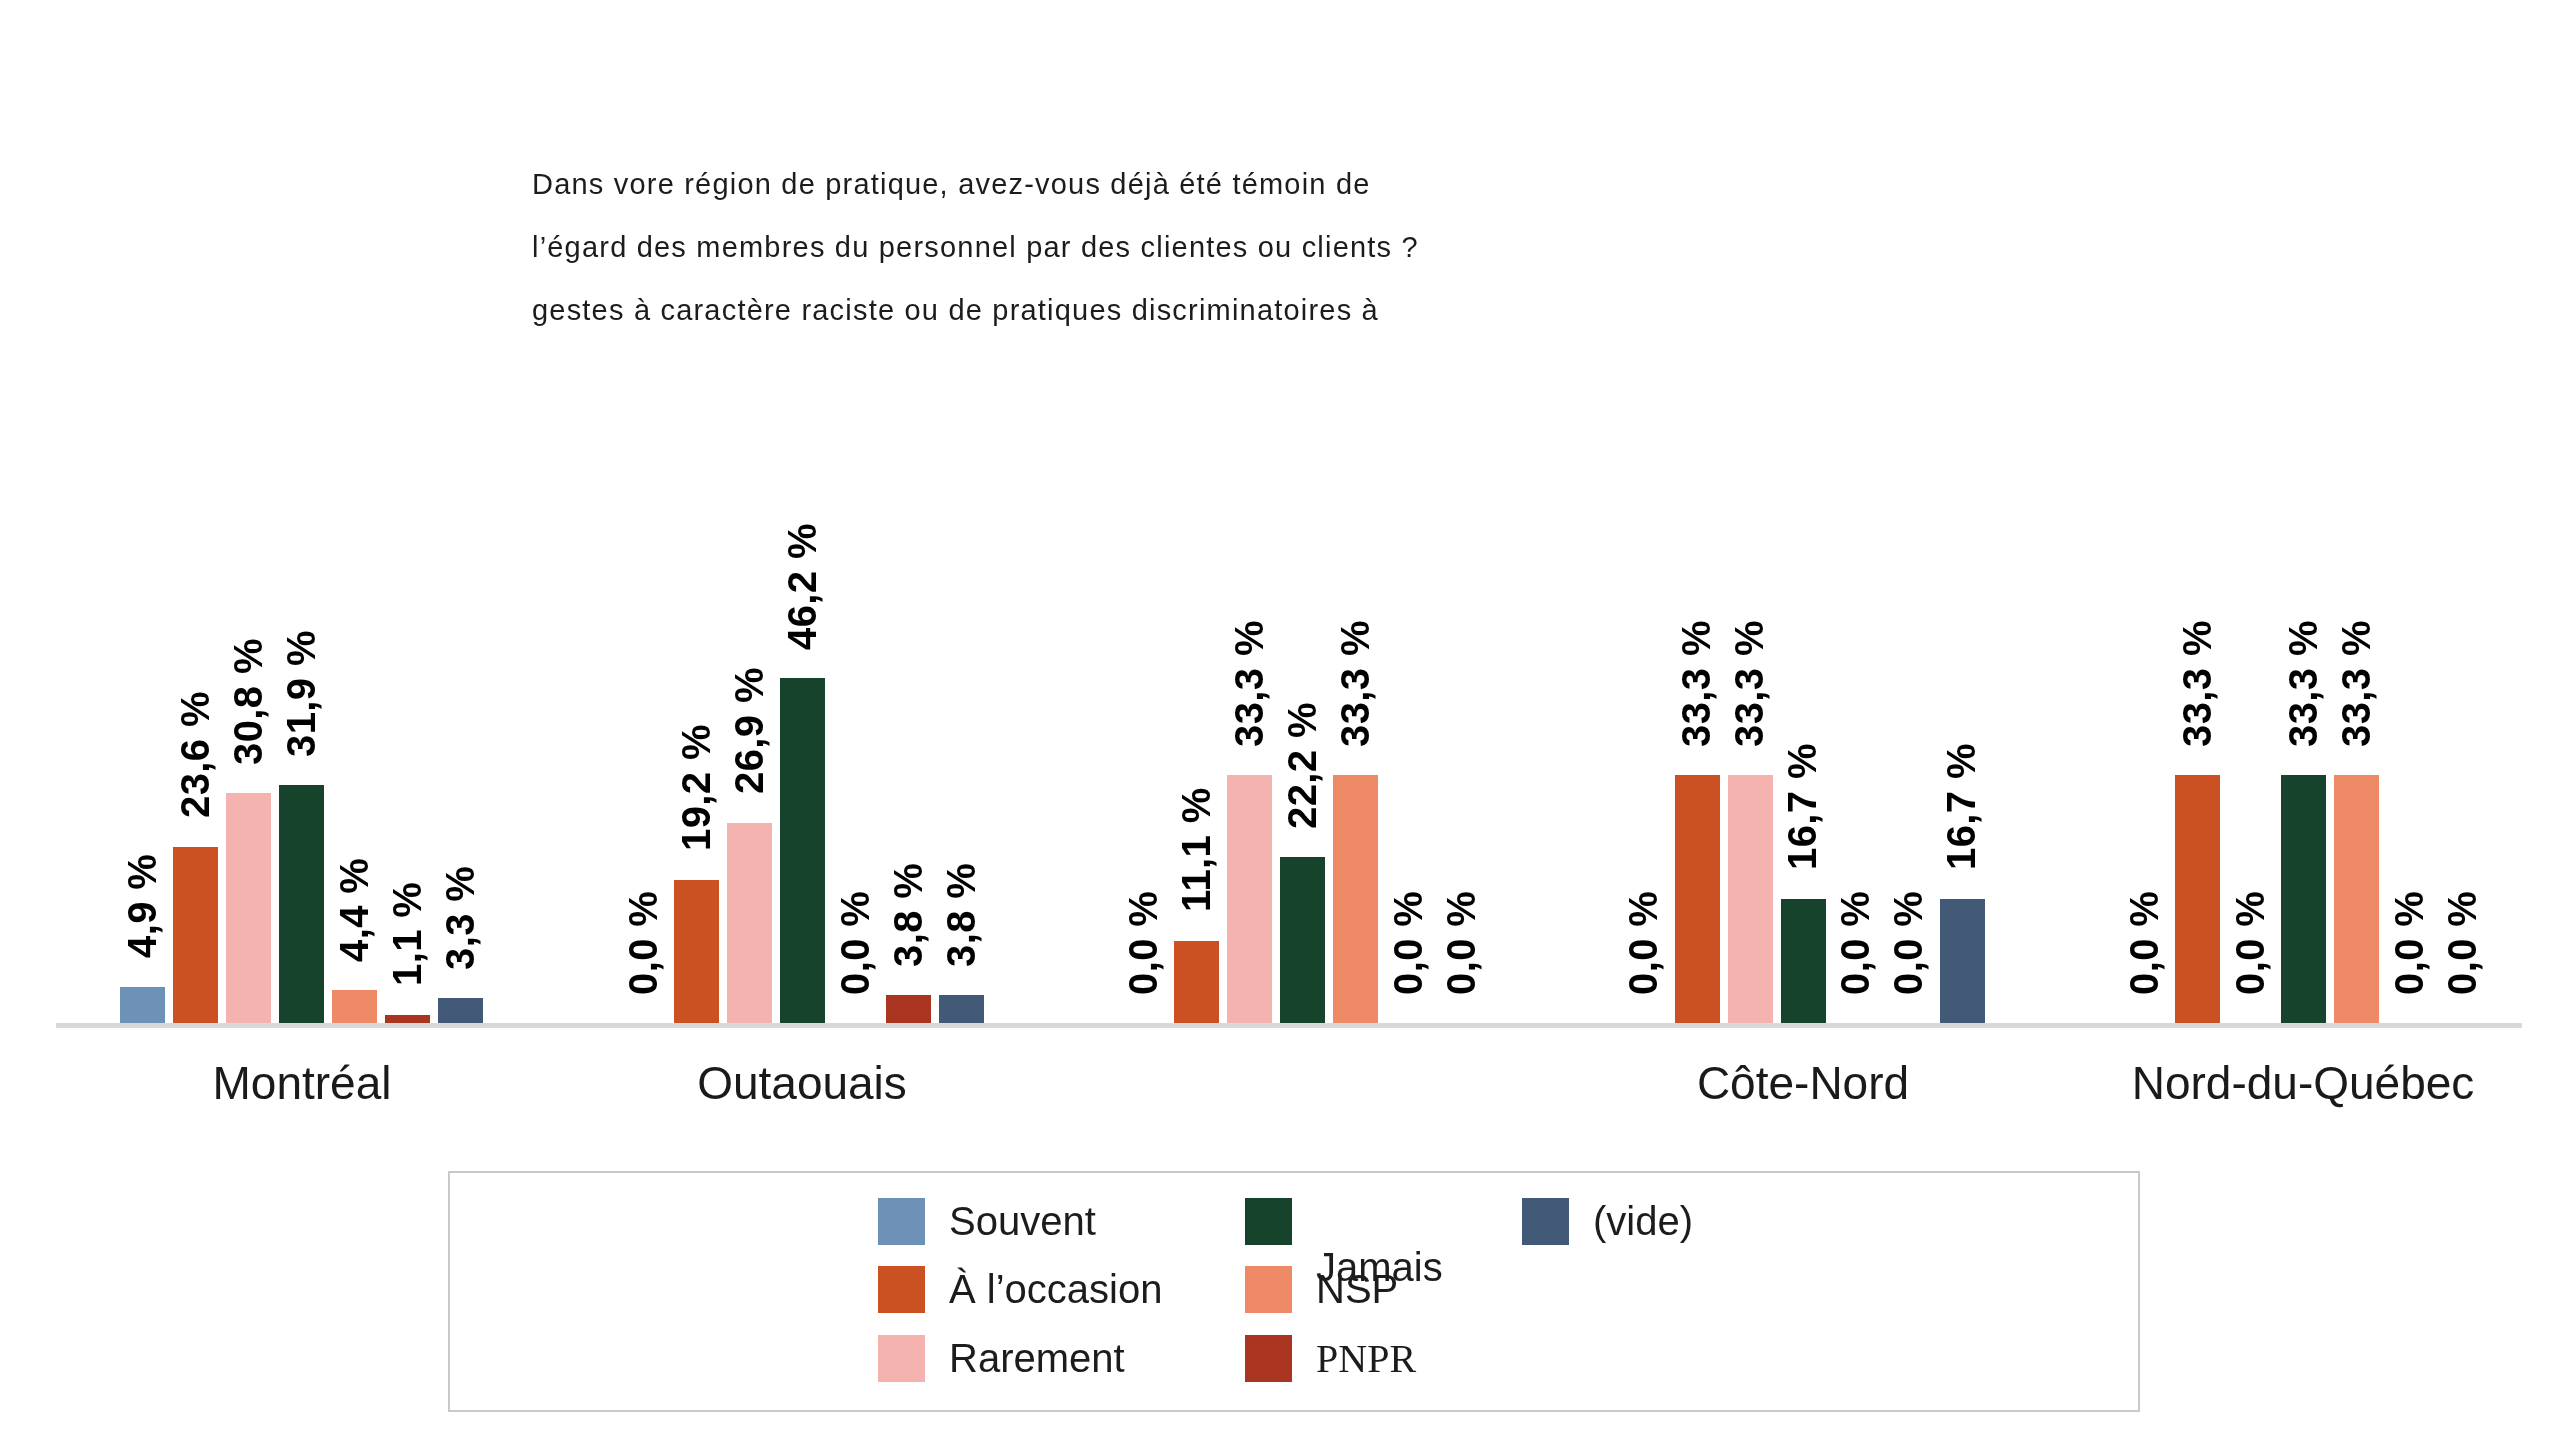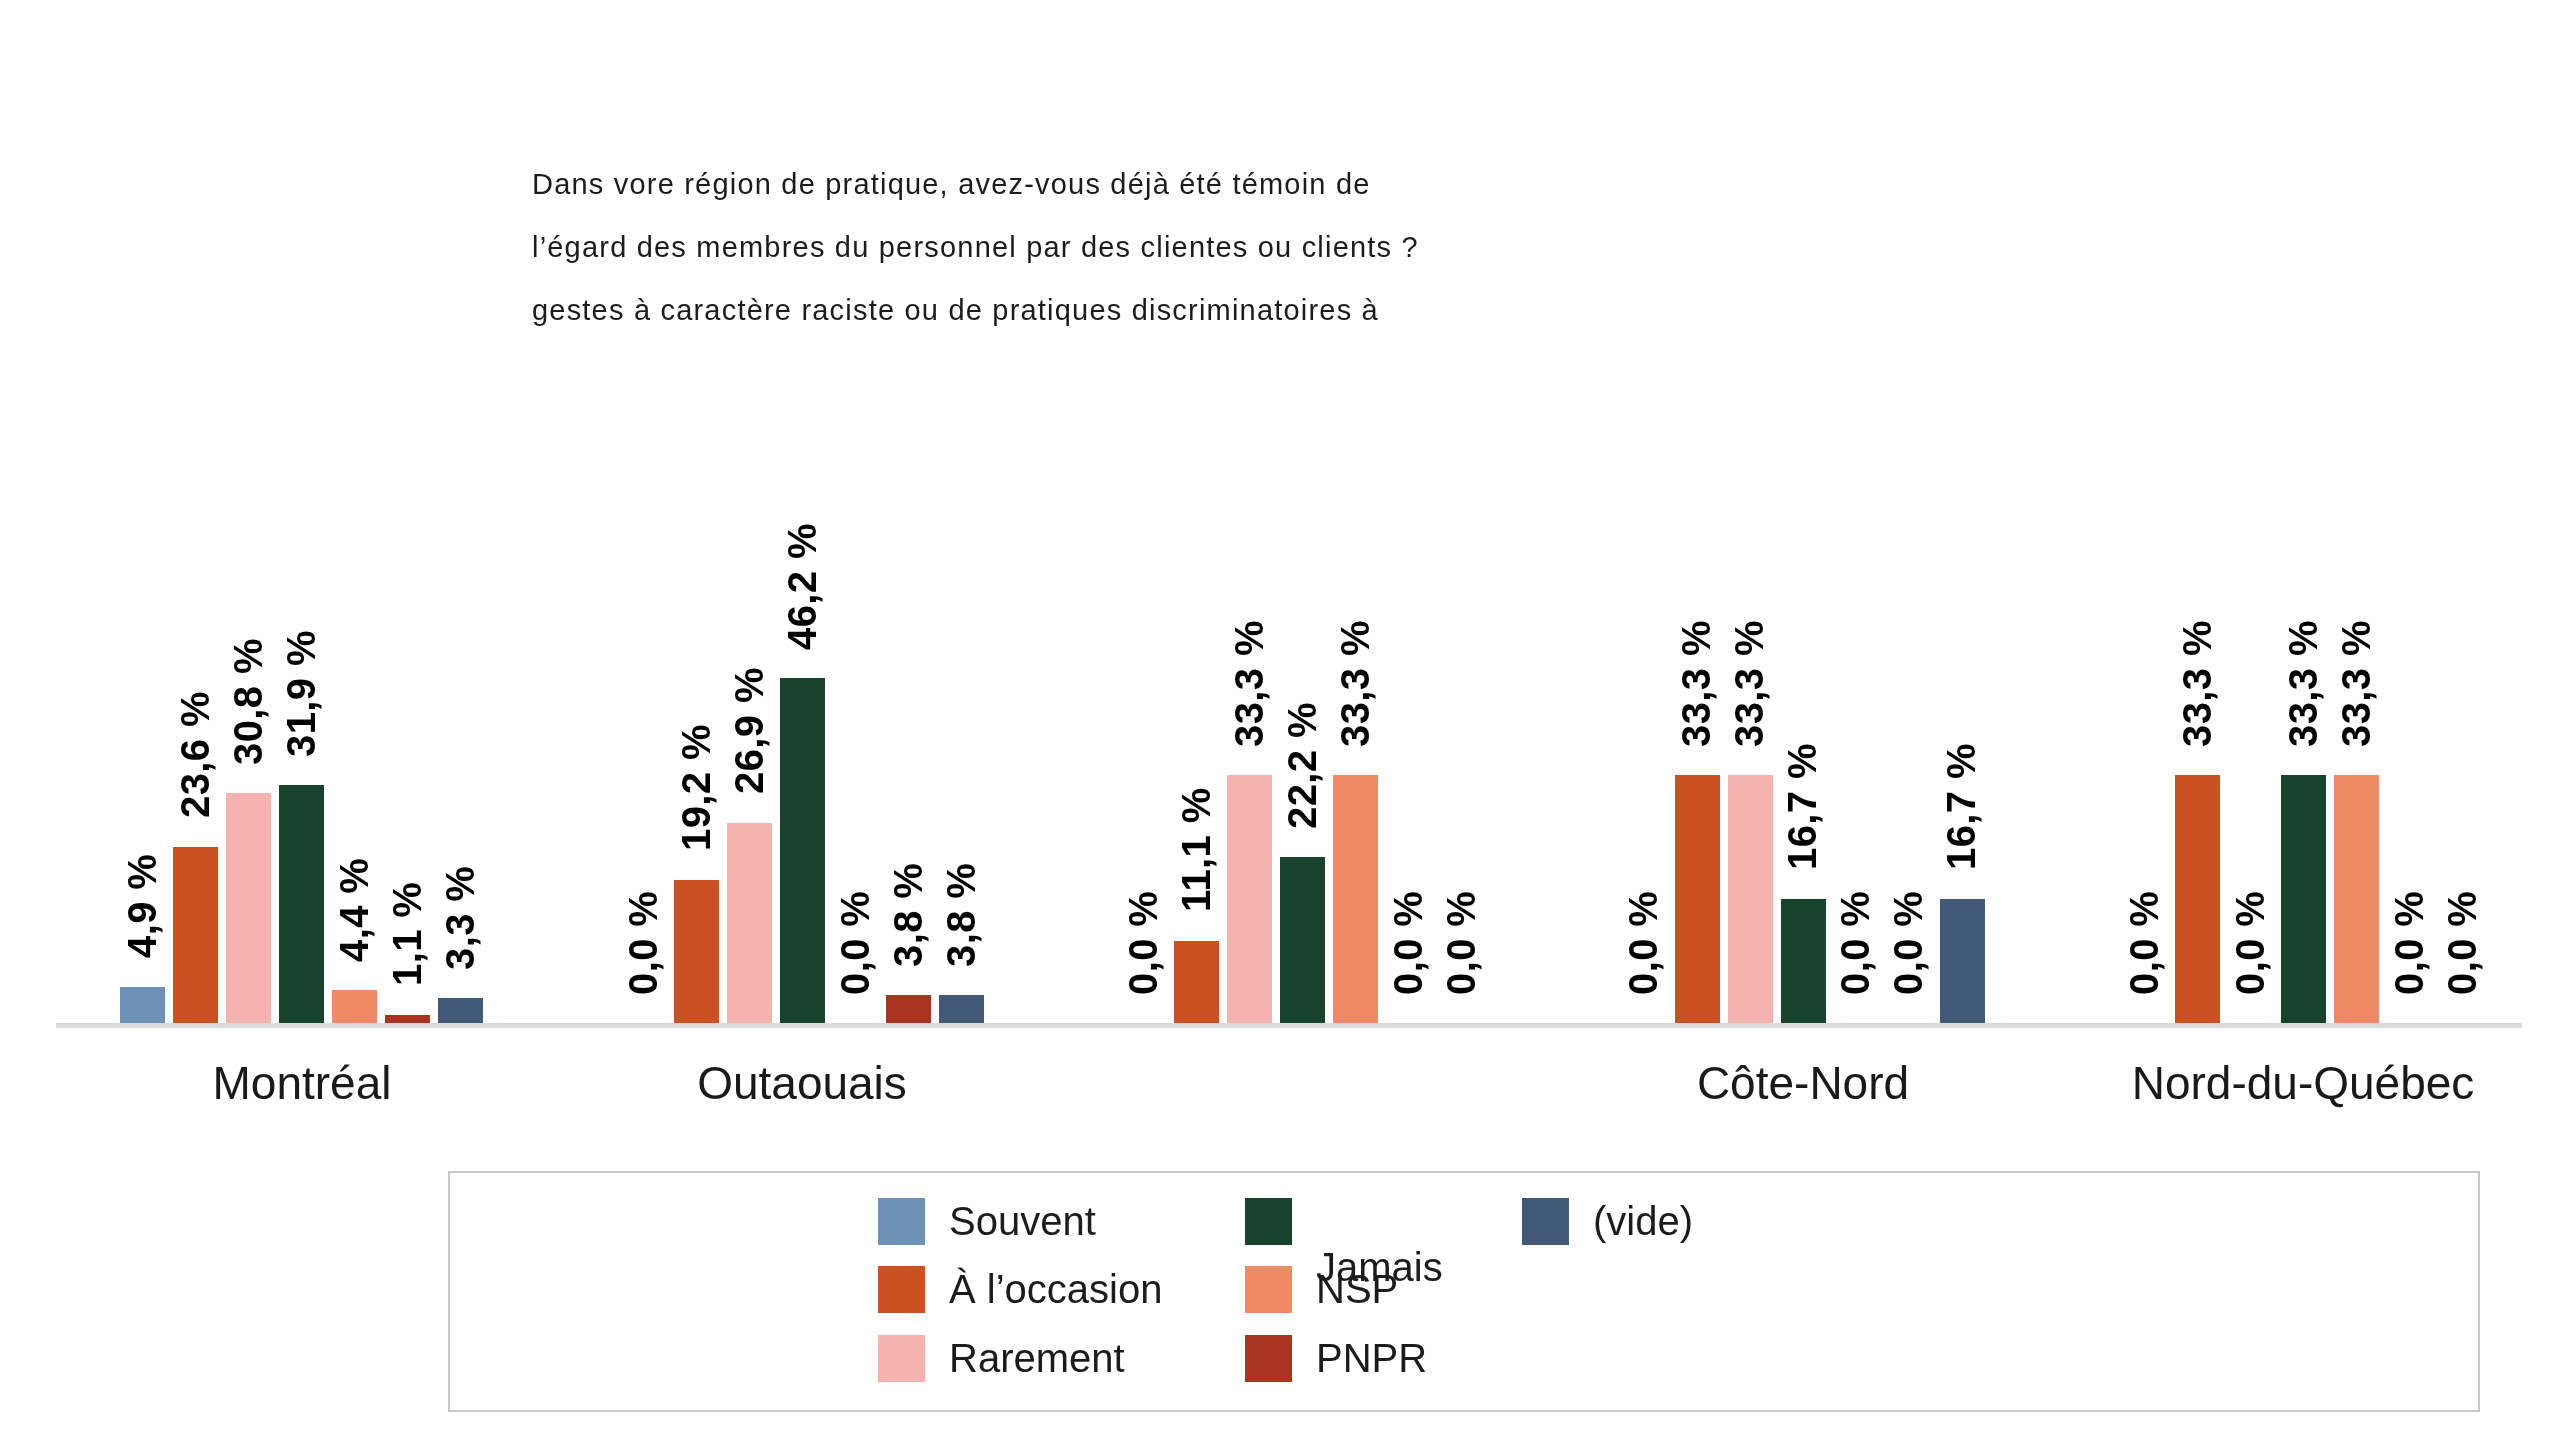--- a/index.html
+++ b/index.html
@@ -58,21 +58,21 @@
     transform: translateX(-50%);
     font-size: 46px;
     font-weight: 400;
     color: #1a1a1a;
     white-space: nowrap;
   }
   
   .legend-box {
     position: absolute;
     left: 448px; top: 1171px;
-    width: 2032px; height: 241px;
+    width: 1692px; height: 241px;
     border: 2.5px solid #c9c9c9;
     background: #ffffff;
     box-sizing: border-box;
   }
   .legend-swatch { position: absolute; width: 47px; height: 47px; }
   .legend-label {
     position: absolute;
     height: 47px;
     line-height: 47px;
     font-size: 40px;
@@ -165,19 +165,19 @@
       <div class="legend-label" style="left: 499px; top: 25px;">Souvent</div>
       <div class="legend-swatch" style="left: 428px; top: 93px; background: rgb(204, 81, 34);"></div>
       <div class="legend-label" style="left: 499px; top: 93px;">À l’occasion</div>
       <div class="legend-swatch" style="left: 428px; top: 162px; background: rgb(245, 179, 176);"></div>
       <div class="legend-label" style="left: 499px; top: 162px;">Rarement</div>
       <div class="legend-swatch" style="left: 795px; top: 25px; background: rgb(23, 67, 44);"></div>
       <div class="legend-label" style="left: 866px; top: 25px; margin-top: 46px;">Jamais</div>
       <div class="legend-swatch" style="left: 795px; top: 93px; background: rgb(238, 138, 102);"></div>
       <div class="legend-label" style="left: 866px; top: 93px;">NSP</div>
       <div class="legend-swatch" style="left: 795px; top: 162px; background: rgb(169, 52, 32);"></div>
-      <div class="legend-label" style="left: 866px; top: 162px;">PNPR</div>
+      <div class="legend-label" style="left: 866px; top: 162px; font-family: Liberation Serif, serif;">PNPR</div>
       <div class="legend-swatch" style="left: 1072px; top: 25px; background: rgb(66, 90, 120);"></div>
       <div class="legend-label" style="left: 1143px; top: 25px;">(vide)</div>
     </div>
 
 </div>
 
 
 </body></html>

